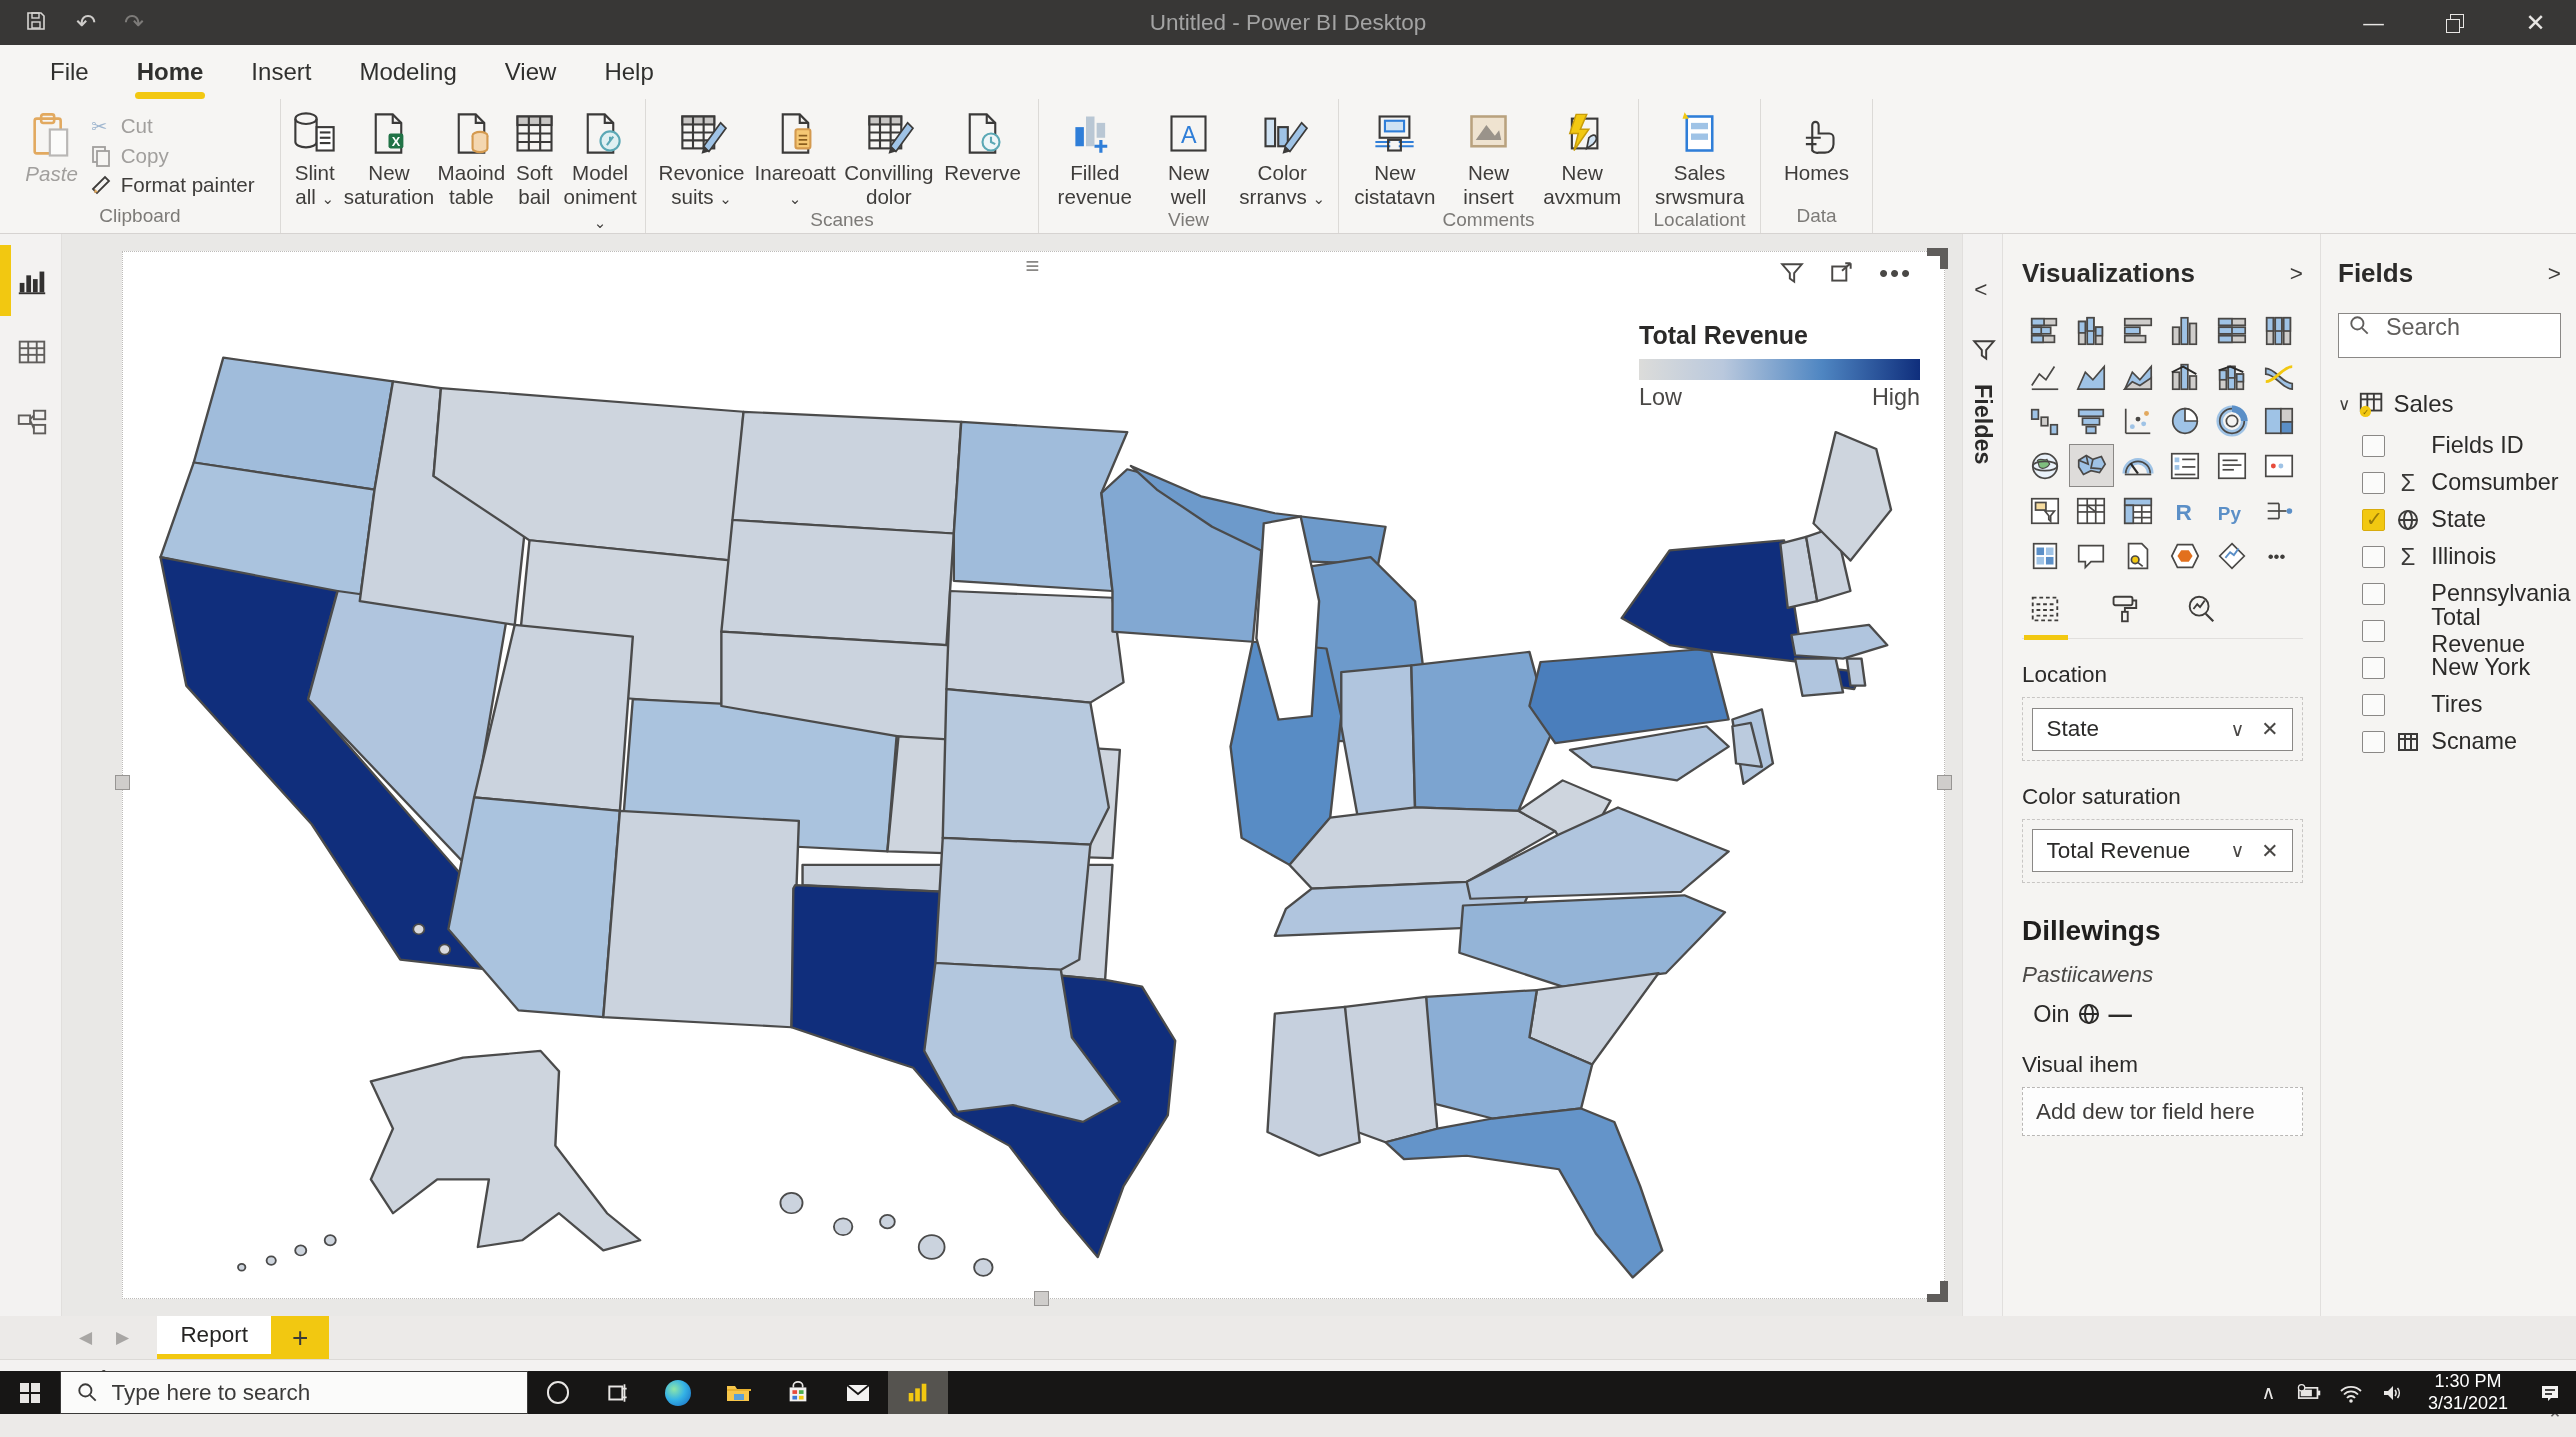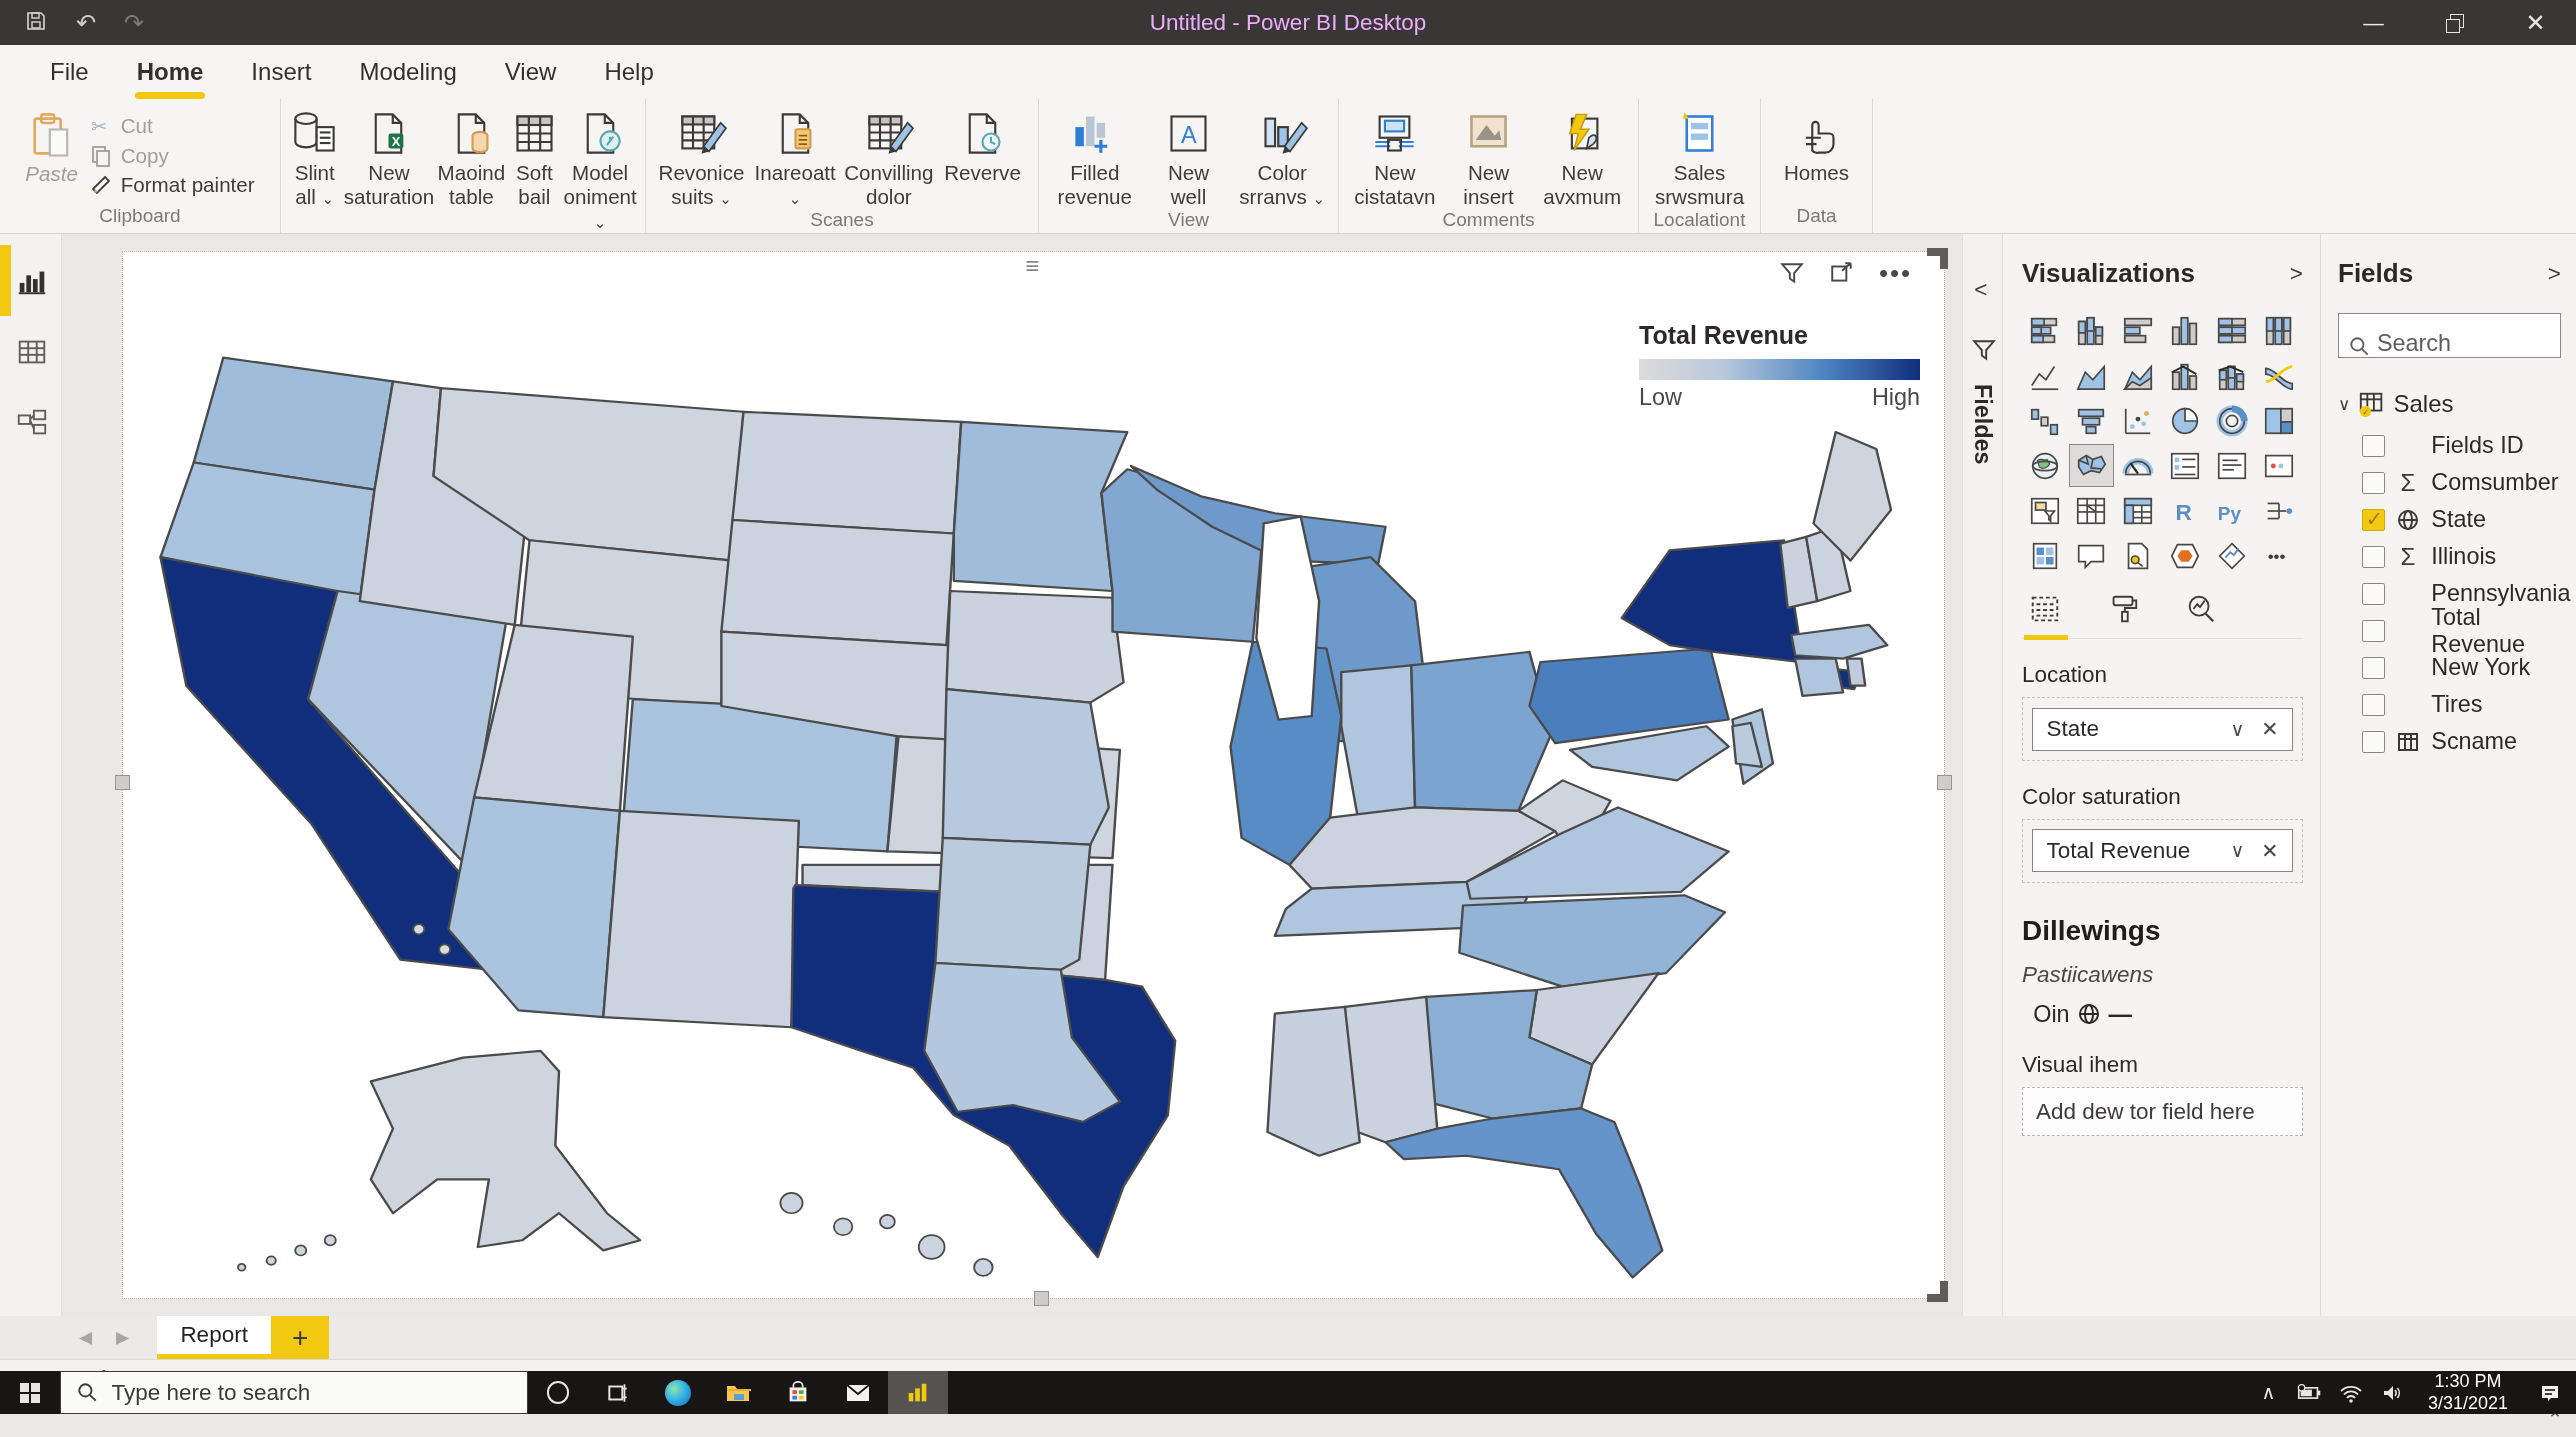--- a/index.html
+++ b/index.html
@@ -2,21 +2,21 @@
 <html style="font-size:15px"><head>
 <meta charset="utf-8">
 <style>
   *{margin:0;padding:0;box-sizing:border-box;}
   html,body{width:2576px;height:1438px;overflow:hidden;background:#eceae8;
     font-family:"Liberation Sans","DejaVu Sans",sans-serif;color:#252423;}
   
   #titlebar{position:absolute;left:0;top:0;width:2576px;height:45px;background:#383736;display:flex;align-items:center;}
   #titlebar .qat{display:flex;align-items:center;gap:28px;padding-left:24px;color:#d8d6d4;}
   #titlebar .qat span{font-size:24px;line-height:1;}
-  #title-text{position:absolute;left:50%;transform:translateX(-50%);color:#f0abfc;font-size:22.5px;}
+  #title-text{position:absolute;left:50%;transform:translateX(-50%);color:#a3a3a3;font-size:22.5px;}
   #wincontrols{position:absolute;right:0;top:0;height:45px;display:flex;}
   #wincontrols .wc{width:81px;height:45px;display:flex;align-items:center;justify-content:center;color:#e8e6e4;font-size:20.6px;}
   .restore-glyph{width:17px;height:17px;position:relative;}
   .restore-glyph::before{content:"";position:absolute;left:3.7px;top:0;width:12px;height:12px;border:1.9px solid #e8e6e4;}
   .restore-glyph::after{content:"";position:absolute;left:0;top:4.7px;width:12px;height:12px;border:1.9px solid #e8e6e4;background:#383736;}
   
   #menubar{position:absolute;left:0;top:45px;width:2576px;height:54px;background:#f6f5f3;display:flex;align-items:center;padding-left:26px;}
   .menu-item{font-size:24px;color:#30302e;padding:9.4px 24px;position:relative;cursor:default;}
   .menu-item.active{font-weight:bold;}
   .menu-item.active::after{content:"";position:absolute;left:22.5px;right:22.5px;bottom:-3.7px;height:6.6px;border-radius:3.7px;background:#f2c811;}
@@ -84,21 +84,21 @@
   #drill-head{margin-top:32px;font-size:28px;font-weight:700;color:#1f1e1d;}
   #drill-sub{margin-top:15px;font-size:22.5px;font-style:italic;color:#4a4846;}
   #drill-chip{margin-top:13px;font-size:23.4px;color:#2b2a29;display:flex;align-items:center;gap:7.5px;padding-left:11.2px;}
   #drill-chip svg{width:24px;height:24px;}
   #visual-item-label{margin-top:24px;font-size:22.5px;color:#2b2a29;}
   #drop-here{margin-top:9.4px;border:1.9px dashed #b9b7b5;background:#fdfdfd;height:49px;display:flex;align-items:center;padding:0 13px;font-size:22.5px;color:#3f3d3b;}
   
   #fieldspane{position:absolute;left:2321px;top:234px;width:255px;height:1082px;background:#f5f4f2;padding:24px 15px 0 17px;}
   #fieldspane .phead{display:flex;justify-content:space-between;align-items:center;font-size:26px;font-weight:600;color:#2b2a29;}
   #fieldspane .phead .chev{font-size:22.5px;font-weight:400;color:#3f3d3b;}
-  #searchbox{margin-top:24px;height:45px;background:#fff;border:0.9px solid #8a8886;display:flex;align-items:flex-end;gap:6px;padding:0 9.4px;}
+  #searchbox{margin-top:24px;height:45px;background:#fff;border:0.9px solid #8a8886;display:flex;align-items:flex-start;gap:15px;padding:0 9.4px;}
   #searchbox svg{width:22.5px;height:22.5px;flex:0 0 auto;}
   #searchbox .ph{font-size:23.4px;color:#605e5c;}
   #salesrow{margin-top:32px;display:flex;align-items:center;gap:7.5px;font-size:24px;color:#2b2a29;}
   #salesrow .exp{font-size:17px;color:#3f3d3b;}
   #salesrow svg{width:28px;height:28px;}
   #fieldlist{margin-top:9.4px;}
   .frow{display:flex;align-items:center;gap:9.4px;height:37px;padding-left:24px;font-size:23.4px;color:#2b2a29;}
   .cbx{width:22.5px;height:22.5px;border:1.9px solid #8a8886;background:#fbfbfa;border-radius:1.9px;flex:0 0 auto;position:relative;}
   .cbx.on{background:#f2c811;border-color:#d8ab0d;}
   .cbx.on::after{content:"✓";position:absolute;left:2.8px;top:-2.8px;font-size:20.6px;color:#9a7b07;}

